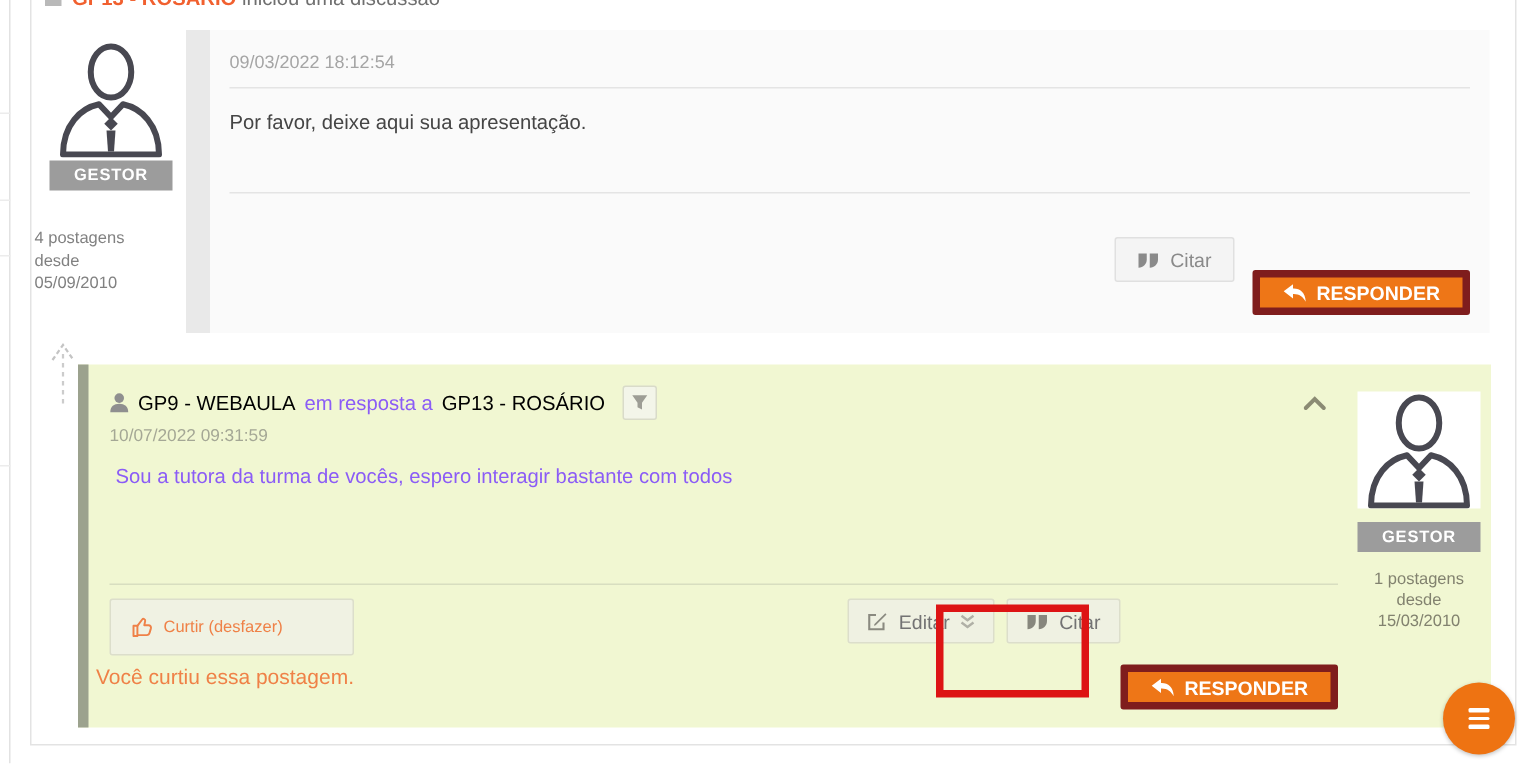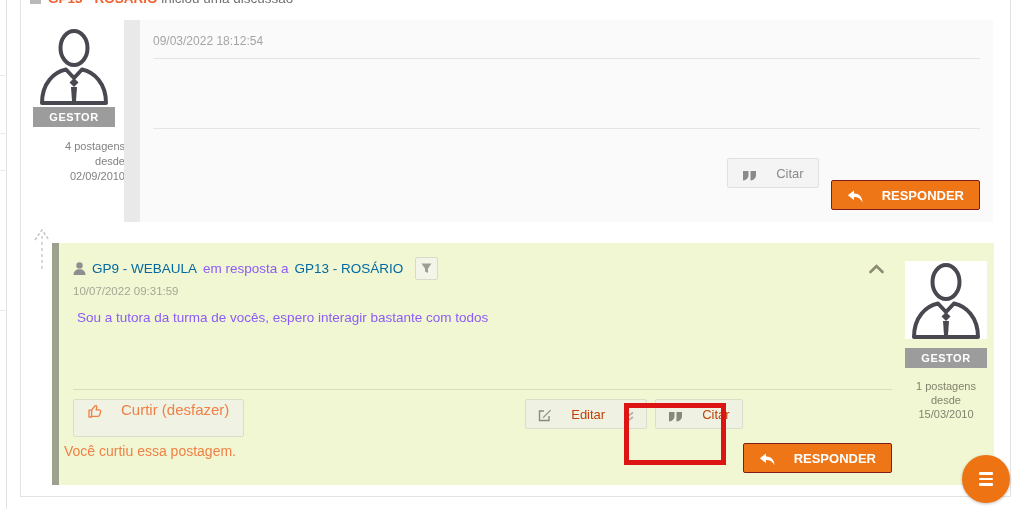--- a/index.html
+++ b/index.html
@@ -16,60 +16,60 @@
   
   .title-row { position:absolute; left:30px; top:-9px; display:flex; align-items:center; gap:7px; font-size:13.5px; white-space:nowrap; }
   .title-icon { width:11px; height:11px; background:#b9b9b9; display:inline-block; }
   .title-user { color:#f1602f; font-weight:bold; }
   .title-suffix { color:#6f6f6f; }
 
   
   .p1-avatar { position:absolute; left:33px; top:27px; width:82px; height:78px; background:#fff; }
   .p1-badge  { position:absolute; left:33px; top:107px; width:82px; height:20px; background:#9c9c9c; color:#fff;
                font-size:11px; font-weight:bold; text-align:center; line-height:20px; letter-spacing:.5px; }
-  .p1-stats  { position:absolute; left:23px; top:139px; width:102px; text-align:right; color:#818181; font-size:11px; line-height:15px; }
+  .p1-stats  { position:absolute; left:23px; top:152px; width:102px; text-align:left; color:#818181; font-size:11px; line-height:15px; }
 
   
   .p1-msg { position:absolute; left:124px; top:20px; width:869px; height:202px; display:flex; }
   .p1-bar { width:16px; background:#e9e9e9; }
   .p1-content { flex:1; background:#fafafa; padding:14px 13px 12px 13px; display:flex; flex-direction:column; }
   .timestamp1 { color:#a5a5a5; font-size:12px; }
   .divider1 { border-top:1px solid #e4e4e4; margin-top:10px; }
   .p1-body { margin-top:15px; color:#454545; font-size:13.5px; }
   .spacer { flex:1; }
   .btn-row1 { display:flex; justify-content:flex-end; align-items:center; gap:12px; margin-top:7px; }
 
   
-  .btn { display:inline-flex; align-items:flex-end; gap:19px; font-size:13px; border-radius:2px; cursor:pointer; }
+  .btn { display:inline-flex; align-items:center; gap:7px; font-size:13px; border-radius:2px; cursor:pointer; }
   .btn-gray { background:#f4f4f4; border:1px solid #e0e0e0; color:#8a8a8a; padding:6px 14px; height:30px; }
-  .btn-orange { background:#ee7617; border:1px solid #7f1d1d; color:#fff; font-weight:bold; padding:6px 15px; height:30px;margin-top:44px; }
+  .btn-orange { background:#ee7617; border:5px solid #7f1d1d; color:#fff; font-weight:bold; padding:6px 15px; height:30px;margin-top:44px; }
 
   
   .reply-arrow { position:absolute; left:30px; top:225px; }
 
   
   .p2 { position:absolute; left:52px; top:243px; width:942px; height:242px; background:#f1f7d2;
         border-left:7px solid #9ca28e; display:flex; }
   .p2-main { flex:1; padding:14px 6px 12px 14px; display:flex; flex-direction:column; min-width:0; }
   .p2-side { width:96px; padding-top:18px; display:flex; flex-direction:column; align-items:center; }
 
   .p2-header { display:flex; align-items:center; gap:6px; font-size:13.5px; white-space:nowrap; }
-  .p2-link { color:#0369a1; }
+  .p2-link { color:#000000; }
   .p2-conn { color:#8b5cf6; }
   .filter-chip { width:23px; height:23px; background:#f3f5e9; border:1px solid #d9dbc9; border-radius:2px;
                  display:inline-flex; align-items:center; justify-content:center; margin-left:6px; }
   .collapse { margin-left:auto; margin-right:8px; cursor:pointer; }
   .timestamp2 { color:#a4a795; font-size:11.5px; margin-top:5px; }
   .p2-body { margin-top:13px; margin-left:4px; color:#8b5cf6; font-size:13.5px; }
   .divider2 { border-top:1px solid #d8dec0; margin-top:6px; }
   .p2-btnrow { display:flex; align-items:flex-start; margin-top:9px; }
   .like-wrap { display:flex; flex-direction:column; margin-right:auto; }
-  .btn-like { background:#f0f2e3; border:1px solid #dcdecb; color:#ef8147; padding:18px 14px; height:31px; font-size:15px; }
+  .btn-like { background:#f0f2e3; border:1px solid #dcdecb; color:#ef8147; padding:18px 14px; height:31px; font-size:11px; }
   .liked-note { color:#ef8147; font-size:14px; margin-top:6px; margin-left:-9px; }
-  .btn-green { background:#eff1e2; border:1px solid #dcdecb; color:#c2410c; padding:6px 12px; height:30px; margin-left:8px; }
+  .btn-green { background:#eff1e2; border:1px solid #dcdecb; color:#737373; padding:6px 12px; height:30px; margin-left:8px; }
 
   .p2-avatar { width:82px; height:78px; background:#fff; }
   .p2-badge  { width:82px; height:20px; background:#9c9c9c; color:#fff; font-size:11px; font-weight:bold;
                text-align:center; line-height:20px; letter-spacing:.5px; margin-top:9px; }
   .p2-stats  { margin-top:11px; text-align:center; color:#82826f; font-size:11px; line-height:14px; }
 
   
   .red-box { position:absolute; left:624px; top:403px; width:102px; height:62px; border:5px solid #dd1414; z-index:30; pointer-events:none; }
 
   
@@ -108,28 +108,29 @@
       <ellipse cx="41" cy="21" rx="13.5" ry="17" fill="#fff" stroke="#484851" stroke-width="4"></ellipse>
       <path d="M9,76 C9,56 21,45 33,42.5 L41,51 L49,42.5 C61,45 73,56 73,76 Z" fill="#fff" stroke="#484851" stroke-width="4" stroke-linejoin="round"></path>
       <path d="M41,51 L36.5,55.5 L41,60 L45.5,55.5 Z" fill="#484851"></path>
       <path d="M38,60 L44,60 L43,74 L39,74 Z" fill="#484851"></path>
     </svg>
   </div>
   <div class="p1-badge">GESTOR</div>
   <div class="p1-stats">
     <div>4 postagens</div>
     <div>desde</div>
-    <div>02/09/2010</div>
+    <div>05/09/2010</div>
   </div>
 
   <div class="p1-msg">
     <div class="p1-bar"></div>
     <div class="p1-content">
       <div class="timestamp1">09/03/2022 18:12:54</div>
       <div class="divider1"></div>
+      <div class="p1-body">Por favor, deixe aqui sua apresentação.</div>
       <div class="spacer"></div>
       <div class="divider1"></div>
       <div class="btn-row1">
         <button class="btn btn-gray">
           <span class="icon">
             <svg width="15" height="11" viewBox="0 0 15 11" fill="#8a8a8a">
               <path d="M1,1 h5.5 v4 c0,3.2 -2.3,5.2 -5.5,5.5 z"></path>
               <path d="M8.5,1 h5.5 v4 c0,3.2 -2.3,5.2 -5.5,5.5 z"></path>
             </svg>
           </span>

